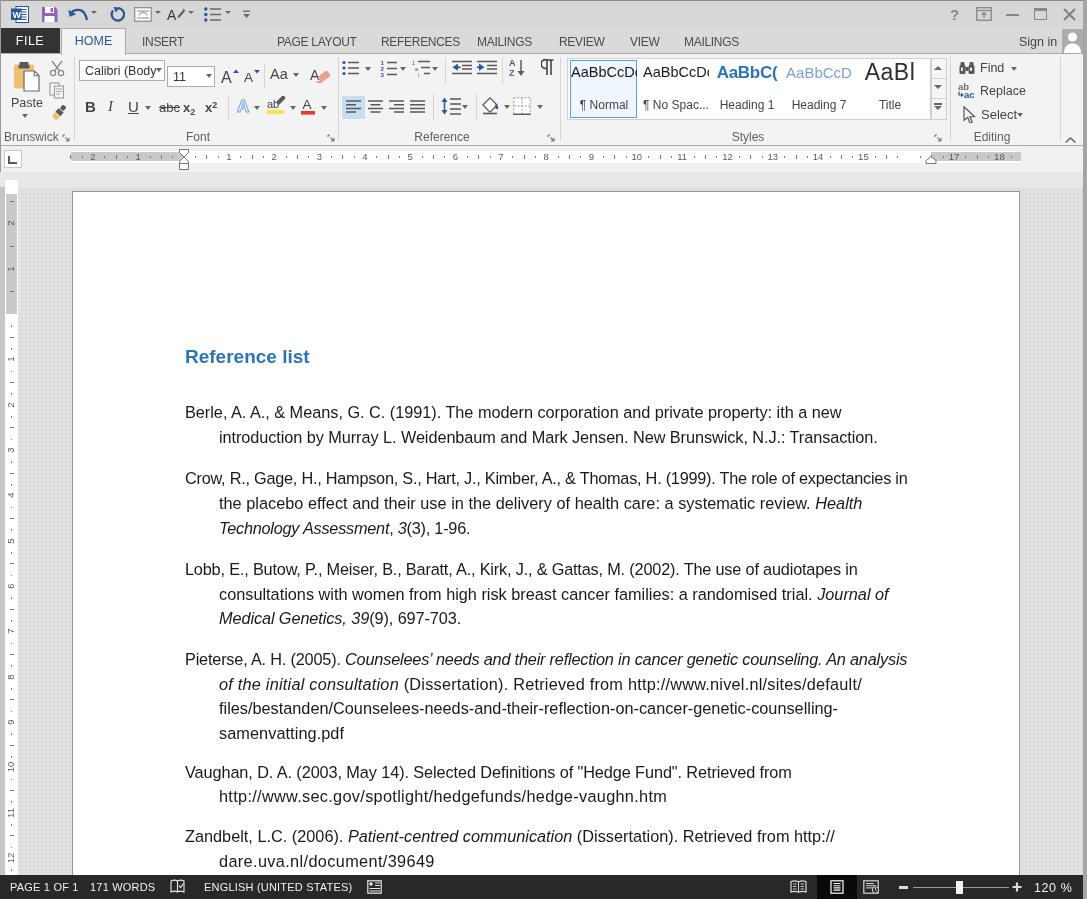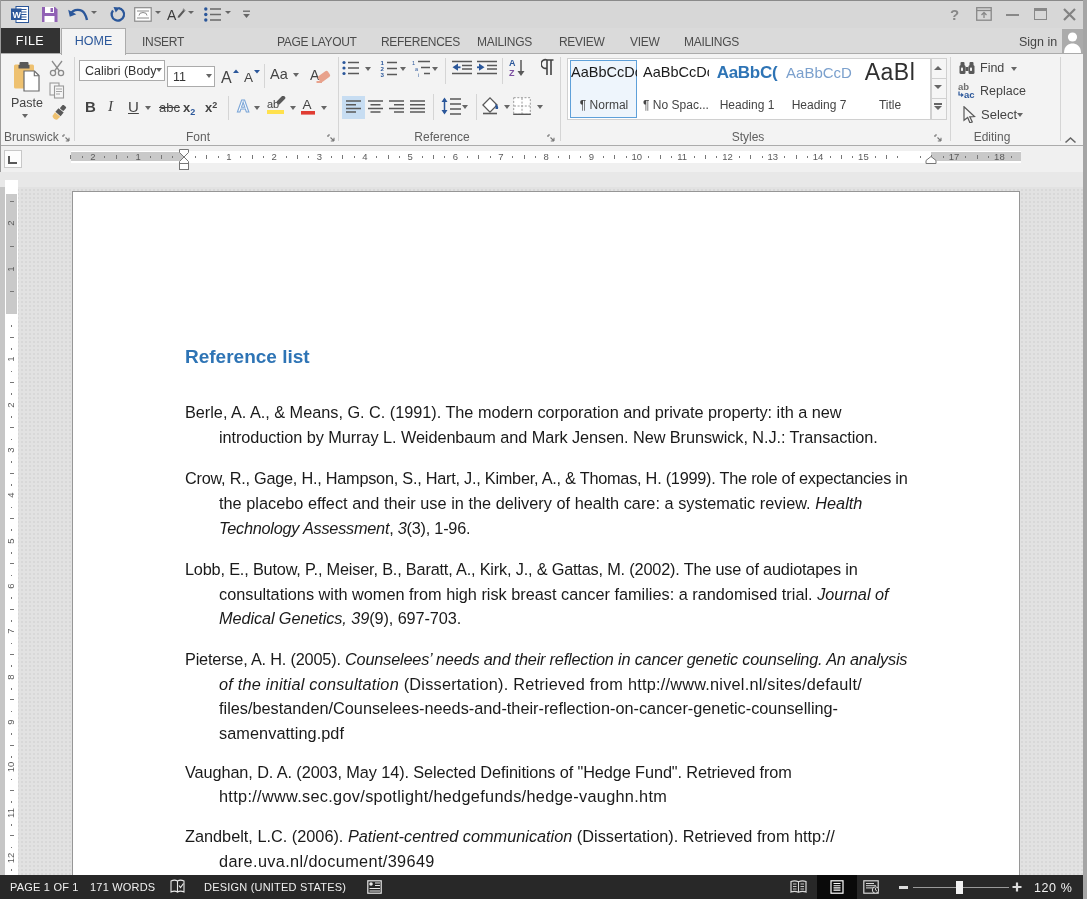--- a/index.html
+++ b/index.html
@@ -684,21 +684,21 @@
   <div style="left:0;top:0;width:1px;height:172px;background:#9a9a9a;"></div>
   <div id="statusbar">
     <div class="sb" style="left:10px;font-size:11px;">PAGE 1 OF 1</div>
     <div class="sb" style="left:90px;font-size:11px;">171 WORDS</div>
     <div style="left:170px;top:4px;width:15px;height:16px;">
       <svg width="15" height="16" viewBox="0 0 15 16">
           <path d="M1 2 C3.5 0.8 5.5 0.8 7.5 2 L7.5 13 C5.5 11.8 3.5 11.8 1 13 Z M7.5 2 C9.5 0.8 11.5 0.8 14 2 L14 13 C11.5 11.8 9.5 11.8 7.5 13" fill="none" stroke="#e8e8e8" stroke-width="1.1"></path>
           <path d="M9 6.5 L10.5 8.5 L13.5 4.5" stroke="#e8e8e8" stroke-width="1.2" fill="none"></path>
         </svg>
     </div>
-    <div class="sb" style="left:204px;font-size:11px;">DESIGN (UNITED STATES)</div>
+    <div class="sb" style="left:204px;font-size:11px;">ENGLISH (UNITED STATES)</div>
     <div style="left:367px;top:5px;width:15px;height:14px;">
       <svg width="15" height="14" viewBox="0 0 15 14">
           <rect x="0.8" y="0.8" width="13.4" height="12.4" fill="none" stroke="#e8e8e8" stroke-width="1.2"></rect>
           <circle cx="4" cy="4" r="1.8" fill="#e8e8e8"></circle>
           <path d="M8 3 h5 M8 5.5 h5 M2.5 8.5 h10.5 M2.5 11 h10.5" stroke="#e8e8e8" stroke-width="1.1"></path>
         </svg>
     </div>
     <div style="left:790px;top:5px;width:17px;height:14px;">
       <svg width="17" height="14" viewBox="0 0 17 14">
           <path d="M1 1.5 C3.5 0.5 6 0.5 8.5 1.8 C11 0.5 13.5 0.5 16 1.5 L16 12 C13.5 11 11 11 8.5 12.3 C6 11 3.5 11 1 12 Z" fill="none" stroke="#d8d8d8" stroke-width="1.2"></path>

